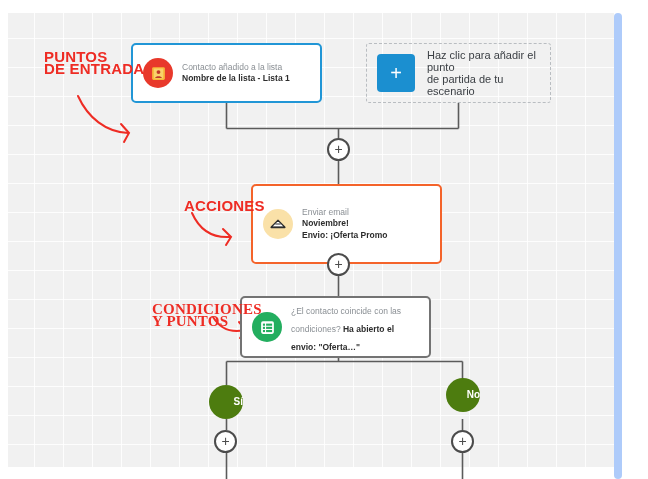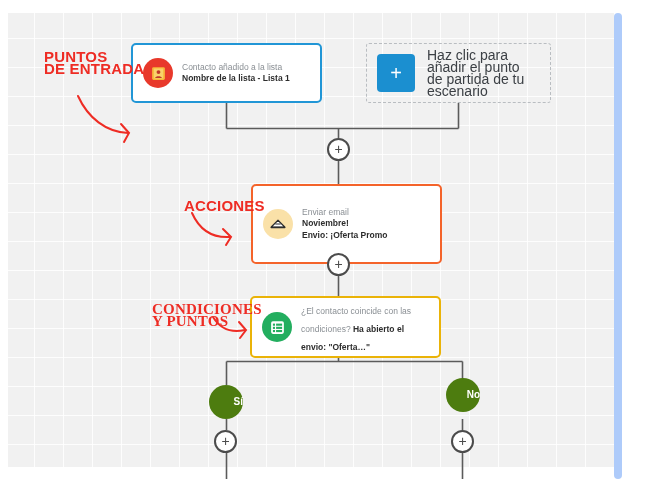--- a/index.html
+++ b/index.html
@@ -31,33 +31,33 @@
   }
   .card .ico{flex:0 0 auto;display:flex;align-items:center;justify-content:center;}
   .card .txt{flex:1 1 auto;}
   .line-top{font-size:8.5px;color:#8a8f94;line-height:11px;}
   .line-main{font-size:8.5px;color:#2d2d2d;font-weight:bold;line-height:11.5px;}
 
   #node-entry{left:131px;top:43px;width:191px;height:60px;border:2px solid #2196d6;padding:10px 10px;}
   #node-entry .ico{width:30px;height:30px;border-radius:50%;background:#e8392b;margin-right:9px;}
   #node-action{left:251px;top:184px;width:191px;height:80px;border:2px solid #f4632a;padding:0 10px;}
   #node-action .ico{width:30px;height:30px;border-radius:50%;background:#fae1a8;margin-right:9px;}
-  #node-cond{left:250px;top:296px;width:191px;height:62px;border:2px solid #eab308;padding:0 10px;}
+  #node-cond{left:240px;top:296px;width:191px;height:62px;border:2px solid #737373;padding:0 10px;}
   #node-cond .ico{width:30px;height:30px;border-radius:50%;background:#23ae5f;margin-right:9px;}
 
   #node-add{
     position:absolute;left:366px;top:43px;width:185px;height:60px;
     border:1.5px dashed #b9bdc1;border-radius:3px;
     display:flex;align-items:center;padding:0 10px;box-sizing:border-box;background:transparent;
   }
   #node-add .plusbox{
     flex:0 0 auto;width:38px;height:38px;background:#1b8fd0;border-radius:4px;
     color:#fff;font-size:20px;line-height:38px;text-align:center;margin-right:12px;font-weight:300;
   }
-  #node-add .addtxt{font-size:14px;color:#3c4045;line-height:12px;}
+  #node-add .addtxt{font-size:11px;color:#3c4045;line-height:12px;}
 
   
   .plusnode{
     position:absolute;width:23px;height:23px;border-radius:50%;
     background:#ffffff;border:2px solid #4b4b4b;box-sizing:border-box;
     color:#4b4b4b;font-size:14px;line-height:19px;text-align:center;font-weight:400;
   }
   #plus-1{left:327px;top:138px;}
   #plus-2{left:327px;top:253px;}
   #plus-si{left:214px;top:430px;}

